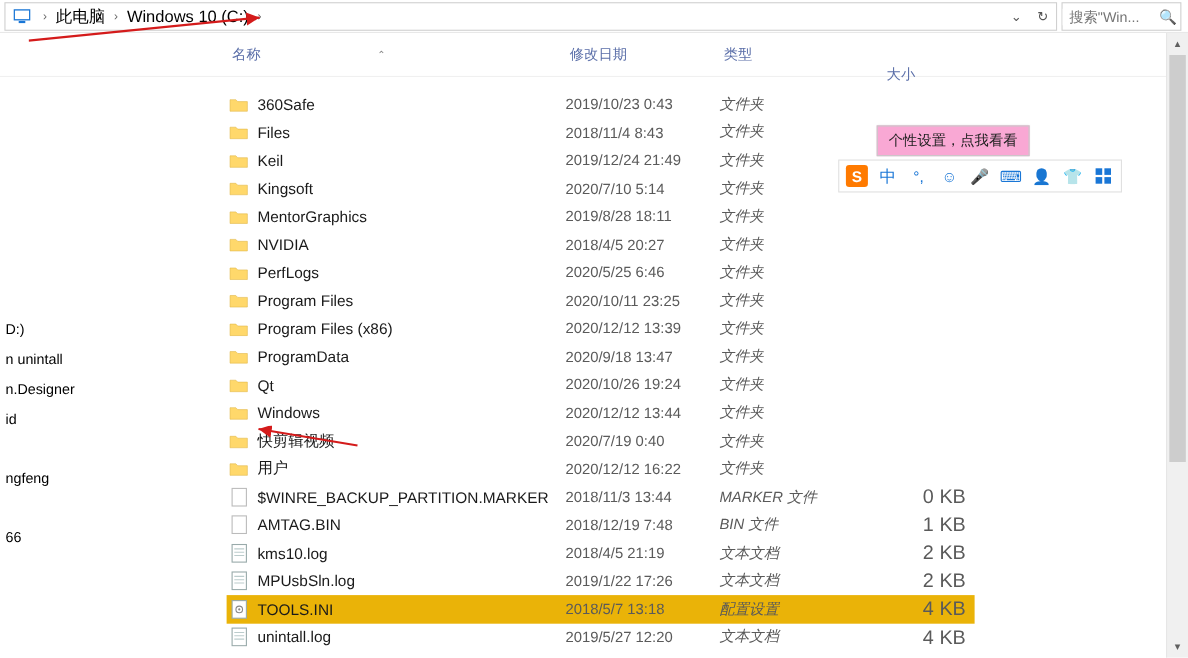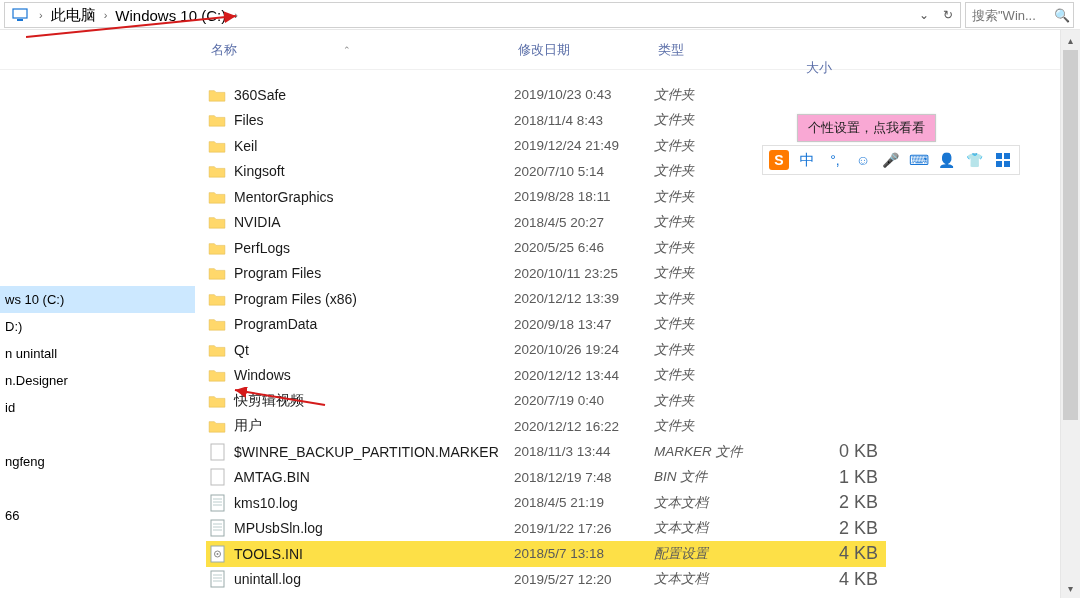--- a/index.html
+++ b/index.html
@@ -28,21 +28,21 @@
 
     
     .sidebar { position: absolute; left: 0; top: 70px; width: 195px; }
     .sidebar-item { height: 27px; display: flex; align-items: center; padding-left: 5px; font-size: 13px; }
     .sidebar-gap { height: 27px; }
     .sidebar-item.selected { background: #cce8ff; }
 
     
     .files { position: absolute; left: 206px; top: 82px; width: 680px; }
     .file-row { height: 25.5px; display: flex; align-items: center; font-size: 14px; }
-    .file-row.selected { background: #fde047; align-items: center; }
+    .file-row.selected { background: #eab308; align-items: center; }
     .file-icon { width: 22px; height: 20px; display: flex; align-items: center; justify-content: center; margin-right: 6px; }
     .folder-svg { width: 18px; height: 14px; }
     .doc-svg { width: 15px; height: 18px; }
     .file-name { width: 280px; color: #1a1a1a; }
     .file-date { width: 140px; color: #5a5a5a; font-size: 13.5px; }
     .file-type { width: 148px; color: #5a5a5a; font-size: 13.5px; font-style: italic; }
     .file-size { width: 80px; text-align: right; color: #5a5a5a; font-size: 18px; padding-right: 4px; }
 
     
     .ime-tip { position: absolute; right: 144px; top: 114px; background: #f9a8d4; border: 1px solid #c8c8c8; padding: 4px 10px; font-size: 13px; color: #222; box-shadow: 0 0 2px rgba(0,0,0,0.1); }
@@ -100,21 +100,20 @@
 
 <div class="sidebar" id="sidebar">
     <div class="sidebar-gap"></div>
     <div class="sidebar-gap"></div>
     <div class="sidebar-gap"></div>
     <div class="sidebar-gap"></div>
     <div class="sidebar-gap"></div>
     <div class="sidebar-gap"></div>
     <div class="sidebar-gap"></div>
     <div class="sidebar-gap"></div>
-    <div class="sidebar-item selected">ws 10 (C:)</div>
     <div class="sidebar-item">D:)</div>
     <div class="sidebar-item">n unintall</div>
     <div class="sidebar-item">n.Designer</div>
     <div class="sidebar-item">id</div>
     <div class="sidebar-gap"></div>
     <div class="sidebar-item">ngfeng</div>
     <div class="sidebar-gap"></div>
     <div class="sidebar-item">66</div>
   </div>
 

